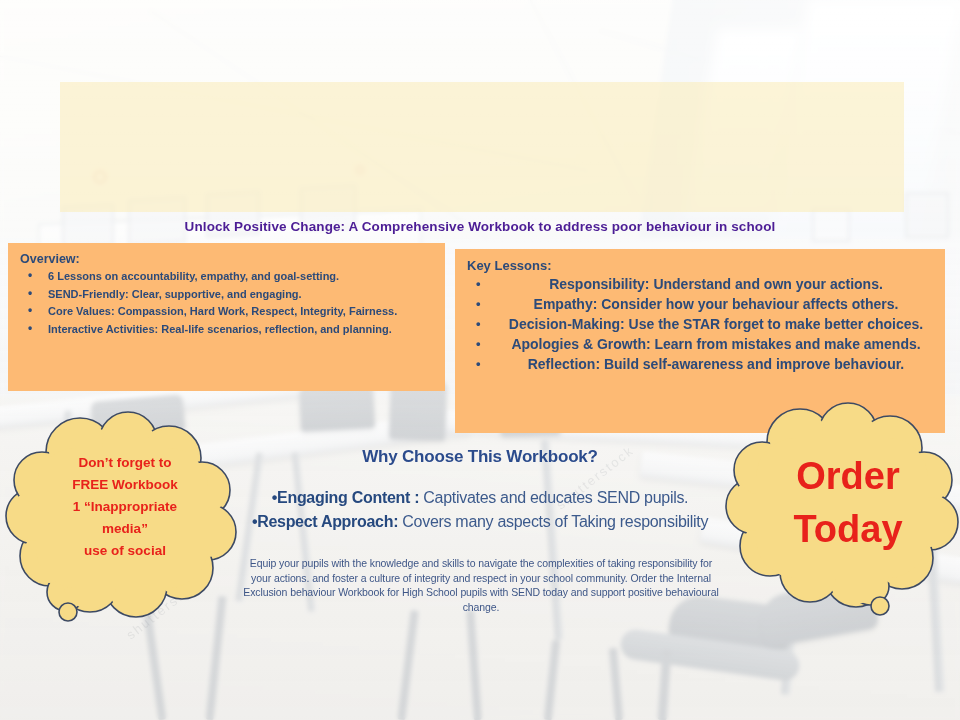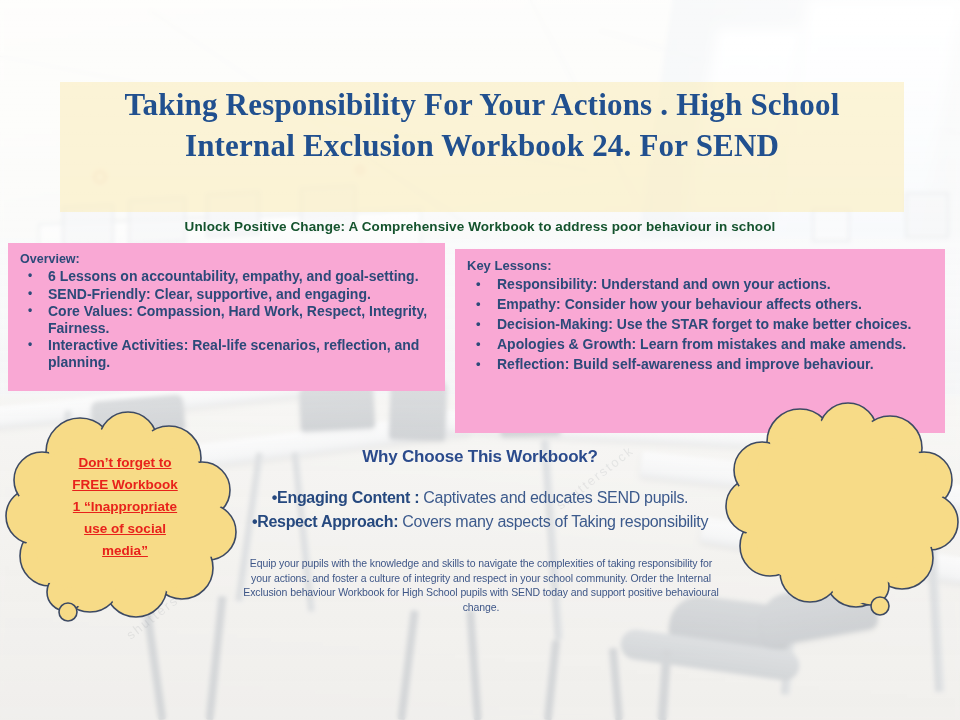--- a/index.html
+++ b/index.html
@@ -113,57 +113,57 @@
     font-size: 31px;
     line-height: 41px;
     color: #21508f;
     letter-spacing: .2px;
   }
   #subtitle {
     position: absolute; left: 110px; top: 219px; width: 740px;
     text-align: center;
     font-size: 13.5px;
     font-weight: bold;
-    color: #14532d;
+    color: #4c1d95;
     letter-spacing: .1px;
   }
 
   
   .infobox {
     position: absolute;
-    background: #f9a8d4;
+    background: #fdba74;
     color: #2b4b7e;
     padding: 9px 10px 10px 12px;
   }
   #overview-box { left: 8px; top: 243px; width: 437px; height: 148px; }
   #lessons-box  { left: 455px; top: 249px; width: 490px; height: 184px; }
 
   .box-head {
     font-size: 12.5px;
     font-weight: bold;
     color: #2c4a79;
     margin-bottom: 2px;
   }
   .blist { list-style: none; }
   .blist li {
     position: relative;
     padding-left: 28px;
     margin-bottom: 1px;
-    font-size: 14px;
+    font-size: 11px;
     line-height: 16.5px;
     font-weight: bold;
     color: #2c4a79;
   }
   .blist li::before {
     content: "\2022";
     position: absolute; left: 8px; top: -1px;
     font-size: 12px;
     color: #2c4a79;
   }
-  #lessons-box .blist li { font-size: 14px; line-height: 19px; padding-left: 30px; }
+  #lessons-box .blist li { font-size: 14px; line-height: 19px; padding-left: 30px; text-align: center; }
   #lessons-box .blist li::before { left: 9px; font-size: 13px; }
   #lessons-box .box-head { font-size: 13px; }
 
   
   #why-head {
     position: absolute; left: 230px; top: 447px; width: 500px;
     text-align: center;
     font-size: 17px; font-weight: bold;
     color: #2b4b8c;
     letter-spacing: -.2px;
@@ -186,21 +186,20 @@
   }
 
   
   .cloud { position: absolute; }
   .cloud svg { display: block; overflow: visible; }
   .cloud-text {
     position: absolute;
     text-align: center;
     color: #E8221B;
     font-weight: bold;
-    text-decoration: underline;
   }
   #cloud-left { left: 6px; top: 416px; width: 238px; height: 215px; }
   #cloud-left .cloud-text {
     left: 34px; top: 36px; width: 170px;
     font-size: 13.5px; line-height: 22px;
   }
   #cloud-right { left: 730px; top: 408px; width: 235px; height: 215px; }
   #cloud-right .cloud-text {
     left: 28px; top: 42px; width: 180px;
     font-size: 38px; line-height: 53px;
@@ -267,21 +266,20 @@
     <div class="layer chairleg" style="left:212px; top:596px; width:8px; height:124px; transform:rotate(6deg);"></div>
 
     <div id="bg-blur"></div>
     <div id="bg-wash"></div>
 
     <div class="watermark" style="left:118px; top:600px;">shutterstock</div>
     <div class="watermark" style="left:548px; top:470px;">shutterstock</div>
   </div>
 
   <div id="title-band"></div>
-  <div id="title">Taking Responsibility For Your Actions . High School Internal Exclusion Workbook 24. For SEND</div>
   <div id="subtitle">Unlock Positive Change: A Comprehensive Workbook  to address poor behaviour  in school</div>
 
   <div class="infobox" id="overview-box">
     <div class="box-head">Overview:</div>
     <ul class="blist">
       <li>6 Lessons on accountability, empathy, and goal-setting.</li>
       <li>SEND-Friendly: Clear, supportive, and engaging.</li>
       <li>Core Values: Compassion, Hard Work, Respect, Integrity, Fairness.</li>
       <li>Interactive Activities: Real-life scenarios, reflection, and planning.</li>
     </ul>
@@ -339,22 +337,22 @@
         <circle cx="44" cy="140" r="27"></circle>
         <circle cx="28" cy="100" r="25"></circle>
         <circle cx="36" cy="64" r="25"></circle>
         <rect x="30" y="32" width="172" height="140" rx="40"></rect>
       </g>
     </svg>
     <div class="cloud-text">
       <div>Don’t forget to</div>
       <div>FREE Workbook</div>
       <div>1 “Inappropriate</div>
+      <div>media”</div>
       <div>use  of social</div>
-      <div>media”</div>
     </div>
   </div>
 
   <div class="cloud" id="cloud-right">
     <svg width="235" height="215" viewBox="0 0 235 215">
       <g fill="#F7DB87" stroke="#3d4a63" stroke-width="1.6">
         <circle cx="70" cy="34" r="33"></circle>
         <circle cx="118" cy="24" r="29"></circle>
         <circle cx="160" cy="40" r="32"></circle>
         <circle cx="194" cy="72" r="28"></circle>
@@ -376,15 +374,19 @@
         <circle cx="200" cy="114" r="25"></circle>
         <circle cx="172" cy="150" r="28"></circle>
         <circle cx="126" cy="168" r="28"></circle>
         <circle cx="80" cy="164" r="27"></circle>
         <circle cx="40" cy="138" r="27"></circle>
         <circle cx="24" cy="98" r="25"></circle>
         <circle cx="32" cy="62" r="25"></circle>
         <rect x="26" y="30" width="172" height="140" rx="40"></rect>
       </g>
     </svg>
+    <div class="cloud-text">
+      <div>Order</div>
+      <div>Today</div>
+    </div>
   </div>
 
 </div>
 
 </body></html>

